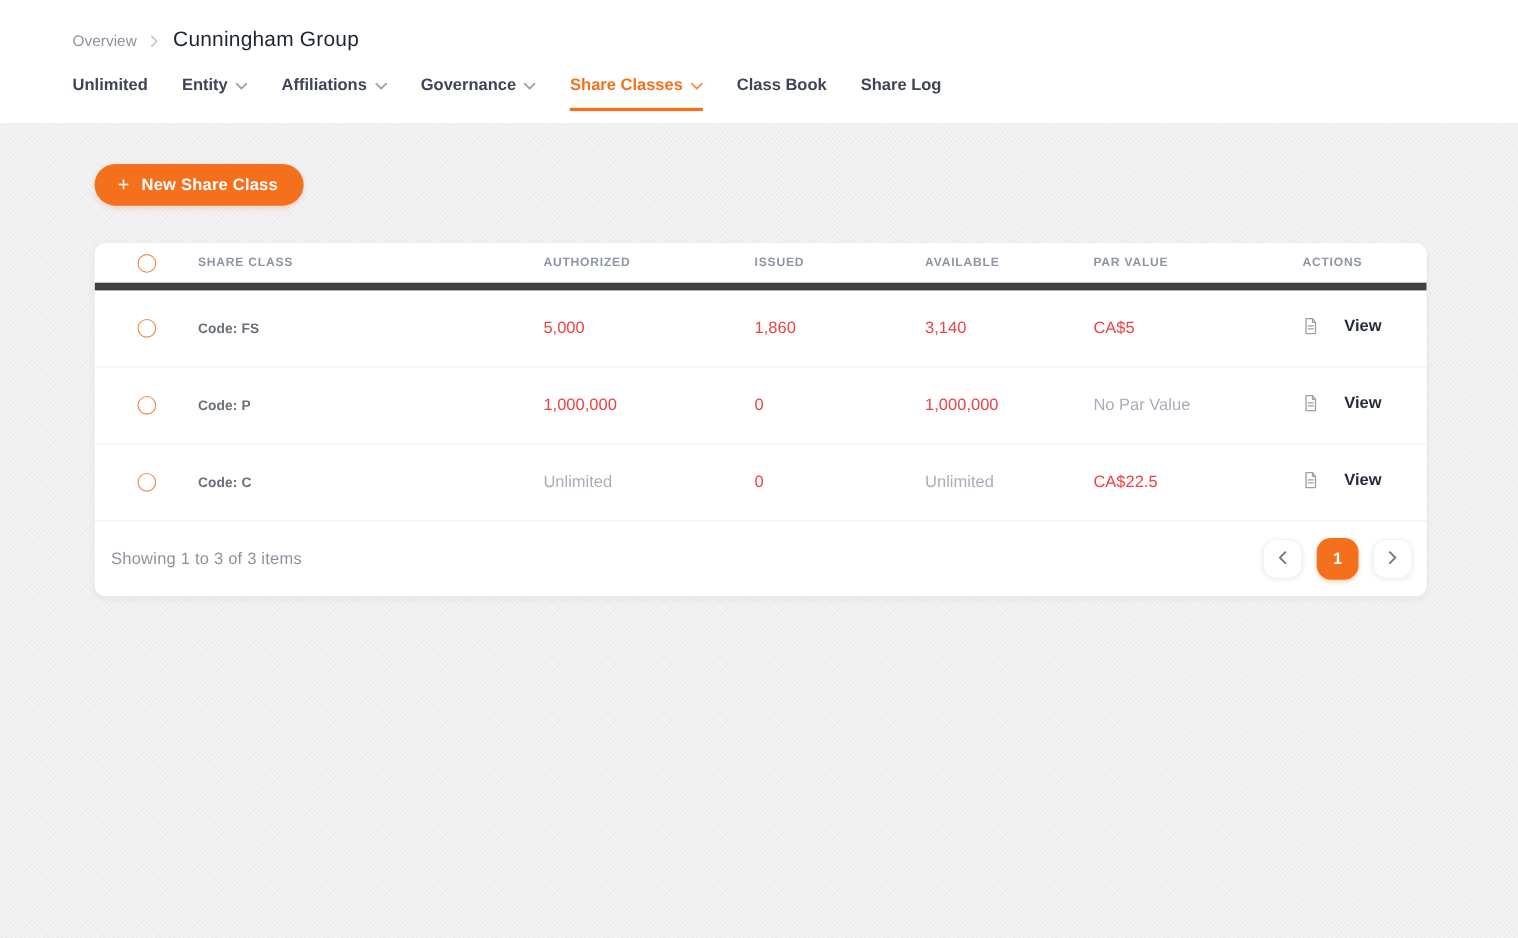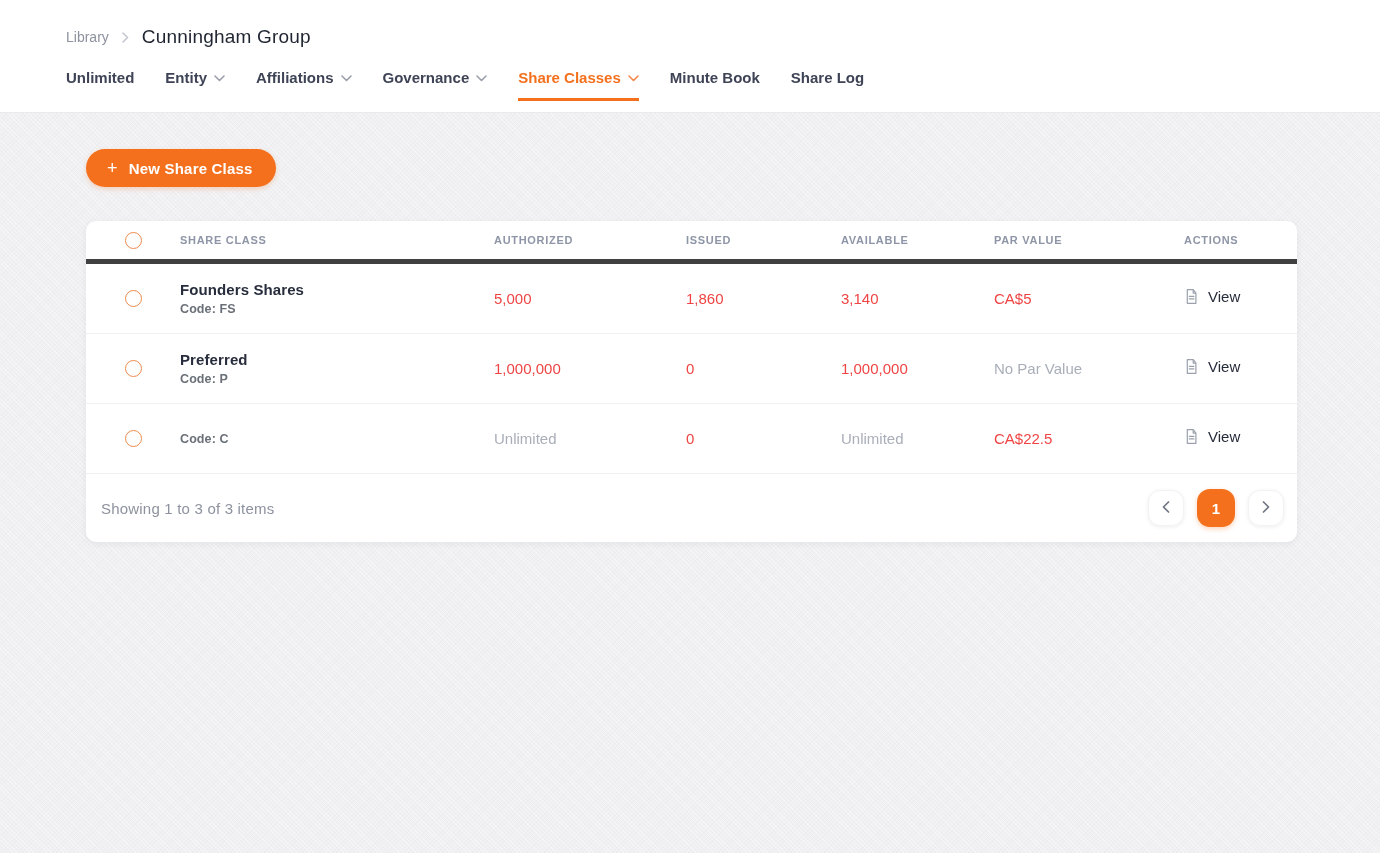--- a/index.html
+++ b/index.html
@@ -59,41 +59,41 @@
     background: #ffffff;
     border-radius: 10px;
     box-shadow: 0 2px 7px rgba(25,30,50,.06);
     overflow: hidden;
   }
   .grid {
     display: grid;
     grid-template-columns: 94px 314px 192px 155px 153px 190px 1fr;
     align-items: center;
   }
-  .thead { height: 43px; border-bottom: 5px solid #404040; }
+  .thead { height: 43px; border-bottom: 7px solid #404040; }
   .th {
     font-size: 11px; font-weight: bold; letter-spacing: .7px;
     color: #8e95a6; text-transform: uppercase;
   }
   .c-radio { display: flex; justify-content: center; }
   .radio {
     width: 17px; height: 17px; border-radius: 50%;
     border: 1.6px solid #ee8a4c; background: transparent;
     display: inline-block; cursor: pointer;
   }
   .trow { height: 70px; border-bottom: 1px solid #f0f1f3; }
   .c-name { display: flex; flex-direction: column; gap: 4px; }
   .name { font-size: 15px; font-weight: bold; color: #272d3c; letter-spacing: .1px; }
   .code { font-size: 12.5px; font-weight: bold; color: #6a7078; letter-spacing: .1px; }
   .cellval { font-size: 15px; color: #ef4444; }
   .cellval.muted { color: #a9aeb9; }
 
   .view-link {
-    display: inline-flex; align-items: center; gap: 9px;
-    font-size: 15px; font-weight: normal; color: #262c3a;
+    display: inline-flex; align-items: center; gap: 23px;
+    font-size: 15px; font-weight: bold; color: #262c3a;
     text-decoration: none; cursor: pointer;
   }
   .view-link svg { flex: none; }
 
   
   .tfoot {
     height: 68px;
     display: flex; align-items: center; justify-content: space-between;
     padding: 0 13px 0 15px;
   }
@@ -115,21 +115,21 @@
     box-shadow: 0 2px 5px rgba(244,112,29,.3);
   }
 </style>
 </head>
 <body>
 
 <div class="app">
 
   <header class="page-header">
     <div class="breadcrumb">
-      <span class="crumb-parent">Library</span>
+      <span class="crumb-parent">Overview</span>
       <span class="crumb-sep">
         <svg width="7" height="11" viewBox="0 0 7 11">
             <path d="M1 1l4.5 4.5L1 10" stroke="#c3c7cf" stroke-width="1.6" fill="none" stroke-linecap="round" stroke-linejoin="round"></path>
           </svg>
       </span>
       <h1 class="page-title">Cunningham Group</h1>
     </div>
     <nav class="tab-bar">
         <div class="tab">
     <span>Unlimited</span>
@@ -161,21 +161,21 @@
   </div>
         <div class="tab active">
     <span>Share Classes</span>
     <span class="chev">
       <svg width="11" height="7" viewBox="0 0 11 7">
               <path d="M1 1l4.5 4.5L10 1" stroke="currentColor" stroke-width="1.6" fill="none" stroke-linecap="round" stroke-linejoin="round"></path>
             </svg>
     </span>
   </div>
         <div class="tab">
-    <span>Minute Book</span>
+    <span>Class Book</span>
 
   </div>
         <div class="tab">
     <span>Share Log</span>
 
   </div>
       </nav>
   </header>
 
   <main class="content">
@@ -198,21 +198,20 @@
           <div class="th">PAR VALUE</div>
           <div class="th">ACTIONS</div>
         </div>
 
       <div>
           <div class="grid trow">
     <div class="c-radio">
       <span class="radio"></span>
     </div>
     <div class="c-name">
-      <span class="name">Founders Shares</span>
       <span class="code">Code: FS</span>
     </div>
     <div class="cellval">5,000</div>
     <div class="cellval">1,860</div>
     <div class="cellval">3,140</div>
     <div class="cellval">CA$5</div>
     <div>
       <a class="view-link">
         <svg width="15" height="17" viewBox="0 0 15 17" fill="none">
           <path d="M9.2 1.7H3.3v13.6h8.6V5.1z" stroke="#9aa1ac" stroke-width="1.2" stroke-linejoin="round"></path>
@@ -221,21 +220,20 @@
         </svg>
         <span>View</span>
       </a>
     </div>
   </div>
           <div class="grid trow">
     <div class="c-radio">
       <span class="radio"></span>
     </div>
     <div class="c-name">
-      <span class="name">Preferred</span>
       <span class="code">Code: P</span>
     </div>
     <div class="cellval">1,000,000</div>
     <div class="cellval">0</div>
     <div class="cellval">1,000,000</div>
     <div class="cellval muted">No Par Value</div>
     <div>
       <a class="view-link">
         <svg width="15" height="17" viewBox="0 0 15 17" fill="none">
           <path d="M9.2 1.7H3.3v13.6h8.6V5.1z" stroke="#9aa1ac" stroke-width="1.2" stroke-linejoin="round"></path>

